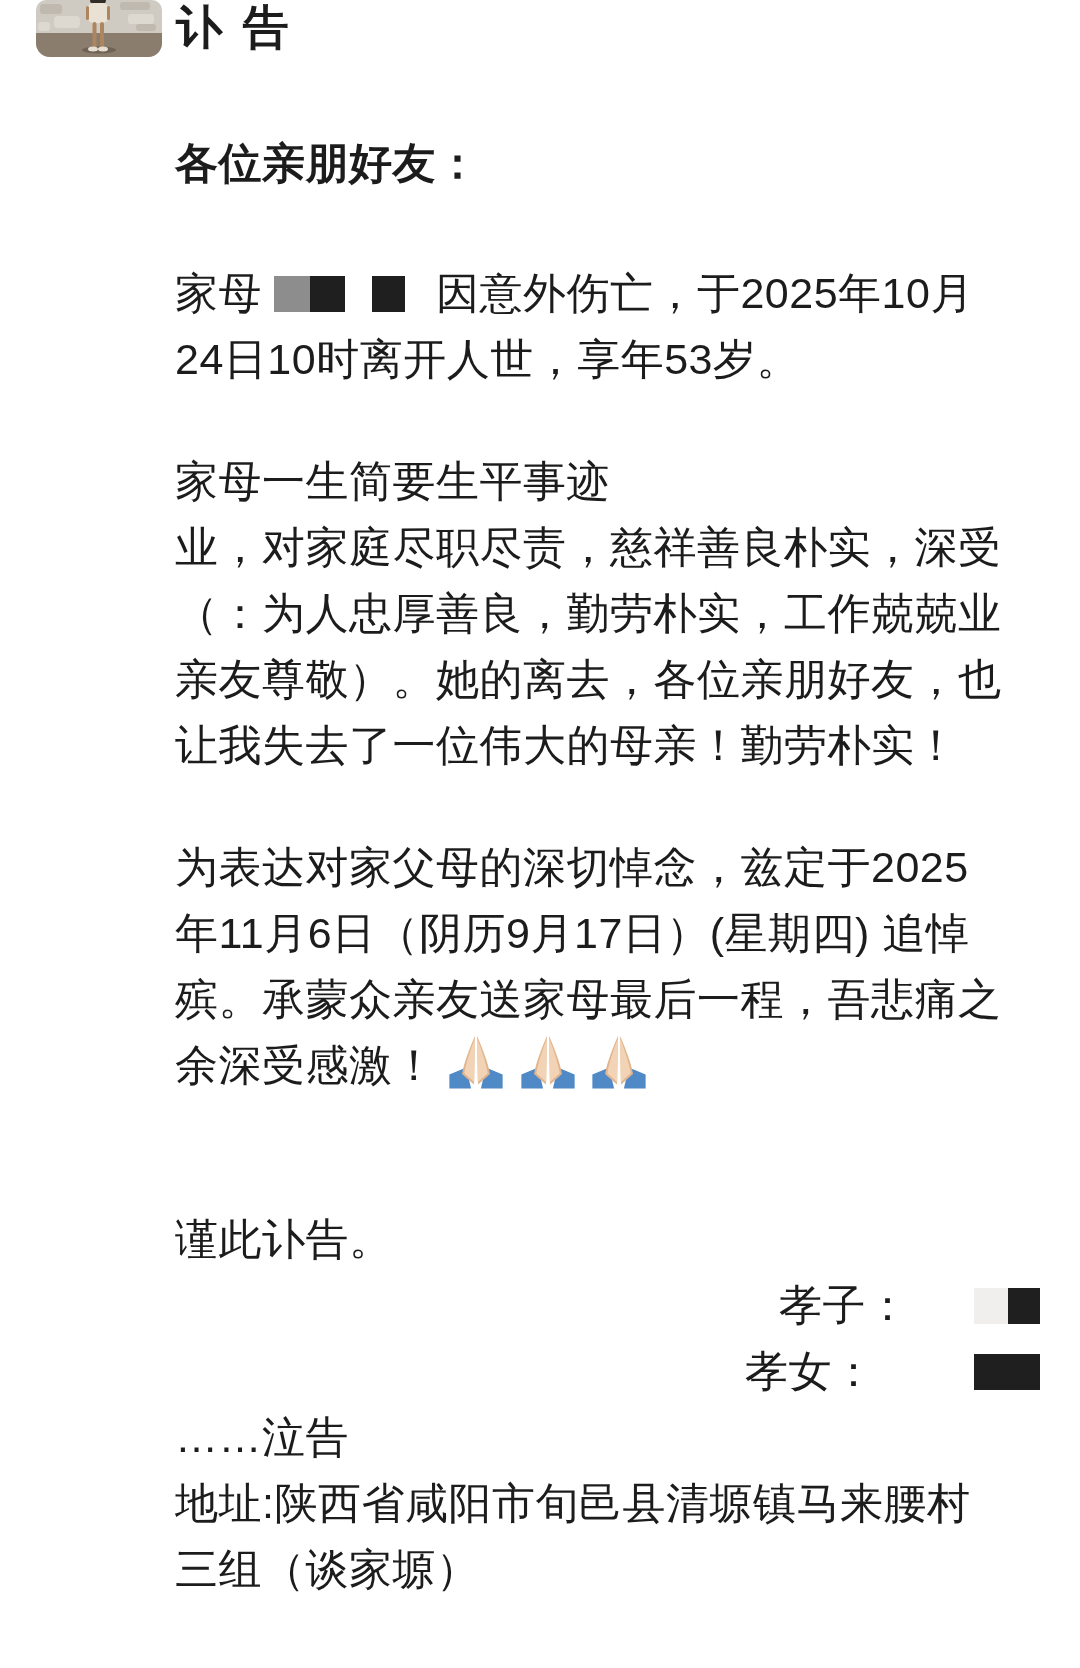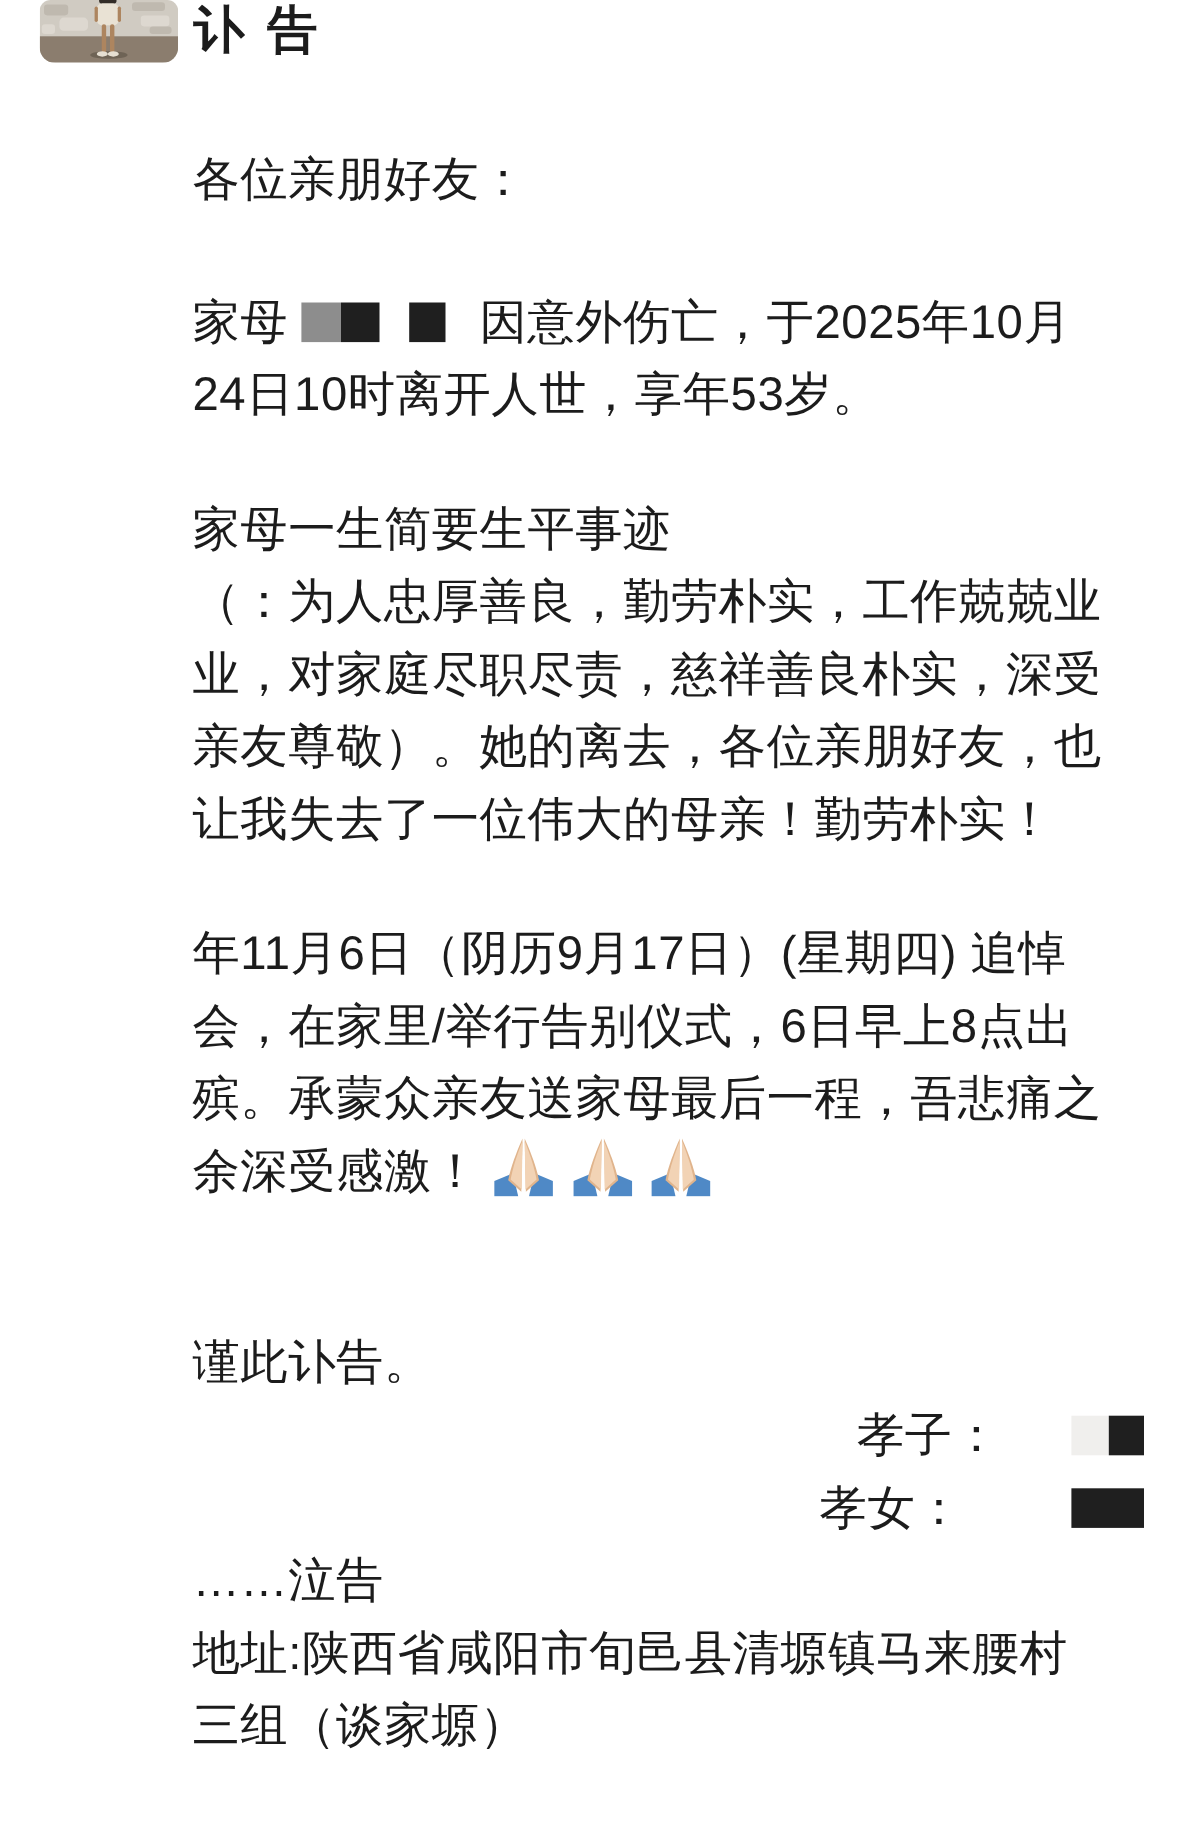--- a/index.html
+++ b/index.html
@@ -21,21 +21,21 @@
   }
   .avatar svg{display:block;}
   .post-title{
     position:absolute;left:176px;top:-4px;margin:0;
     font-size:46px;font-weight:700;letter-spacing:4px;line-height:62px;
     color:var(--text,#1c1c1c);
   }
   
   .content{padding-left:175px;padding-right:40px;}
   .line{font-size:43px;line-height:66px;white-space:nowrap;letter-spacing:0.5px;}
-  .salutation{margin-top:72px;}
+  .salutation{margin-top:72px;font-weight:bold;}
   .para-death{margin-top:64px;}
   .para-bio{margin-top:56px;}
   .para-funeral{margin-top:56px;}
   .para-closing{margin-top:108px;}
   .indent{padding-left:12px;text-align:right;}
   
   .redact{display:inline-block;height:36px;vertical-align:-4px;}
   .redact-gray{width:36px;background:var(--redact-gray,#8d8d8d);}
   .redact-dark{width:35px;background:var(--redact-dark,#1f1f1f);}
   .redact-dark2{width:33px;background:var(--redact-dark,#1f1f1f);margin-left:27px;}
@@ -99,29 +99,29 @@
       <div class="line">
         <span>家母</span>
         <span class="redact redact-gray"></span><span class="redact redact-dark"></span><span class="redact redact-dark2"></span>
         <span class="after-redact">因意外伤亡，于2025年10月</span>
       </div>
       <div class="line">24日10时离开人世，享年53岁。</div>
     </div>
 
     <div class="para-bio">
       <div class="line">家母一生简要生平事迹</div>
+      <div class="line">业，对家庭尽职尽责，慈祥善良朴实，深受</div>
       <div class="line">（：为人忠厚善良，勤劳朴实，工作兢兢业</div>
-      <div class="line">业，对家庭尽职尽责，慈祥善良朴实，深受</div>
       <div class="line">亲友尊敬）。她的离去，各位亲朋好友，也</div>
       <div class="line">让我失去了一位伟大的母亲！勤劳朴实！</div>
     </div>
 
     <div class="para-funeral">
+      <div class="line">为表达对家父母的深切悼念，兹定于2025</div>
       <div class="line">年11月6日（阴历9月17日）(星期四) 追悼</div>
-      <div class="line">会，在家里/举行告别仪式，6日早上8点出</div>
       <div class="line">殡。承蒙众亲友送家母最后一程，吾悲痛之</div>
       <div class="line">
         <span>余深受感激！</span>
         <span class="hands"><svg width="56" height="54" viewBox="0 0 40 38" xmlns="http://www.w3.org/2000/svg">
               <polygon class="sleeve-fill" points="1,28 13,23 16.5,38 1,38"></polygon>
               <polygon class="sleeve-fill" points="39,28 27,23 23.5,38 39,38"></polygon>
               <path class="hand-edge" d="M19.3,0.5 C15.5,9 11.5,19.5 10,27.5 L18.5,35 L19.3,0.5 Z"></path>
               <path class="hand-fill" d="M19.3,2 C16,10 12.8,20 11.6,27 L18.8,33.5 L19.3,2 Z"></path>
               <path class="hand-edge" d="M20.7,0.5 C24.5,9 28.5,19.5 30,27.5 L21.5,35 L20.7,0.5 Z"></path>
               <path class="hand-fill" d="M20.7,2 C24,10 27.2,20 28.4,27 L21.2,33.5 L20.7,2 Z"></path>

